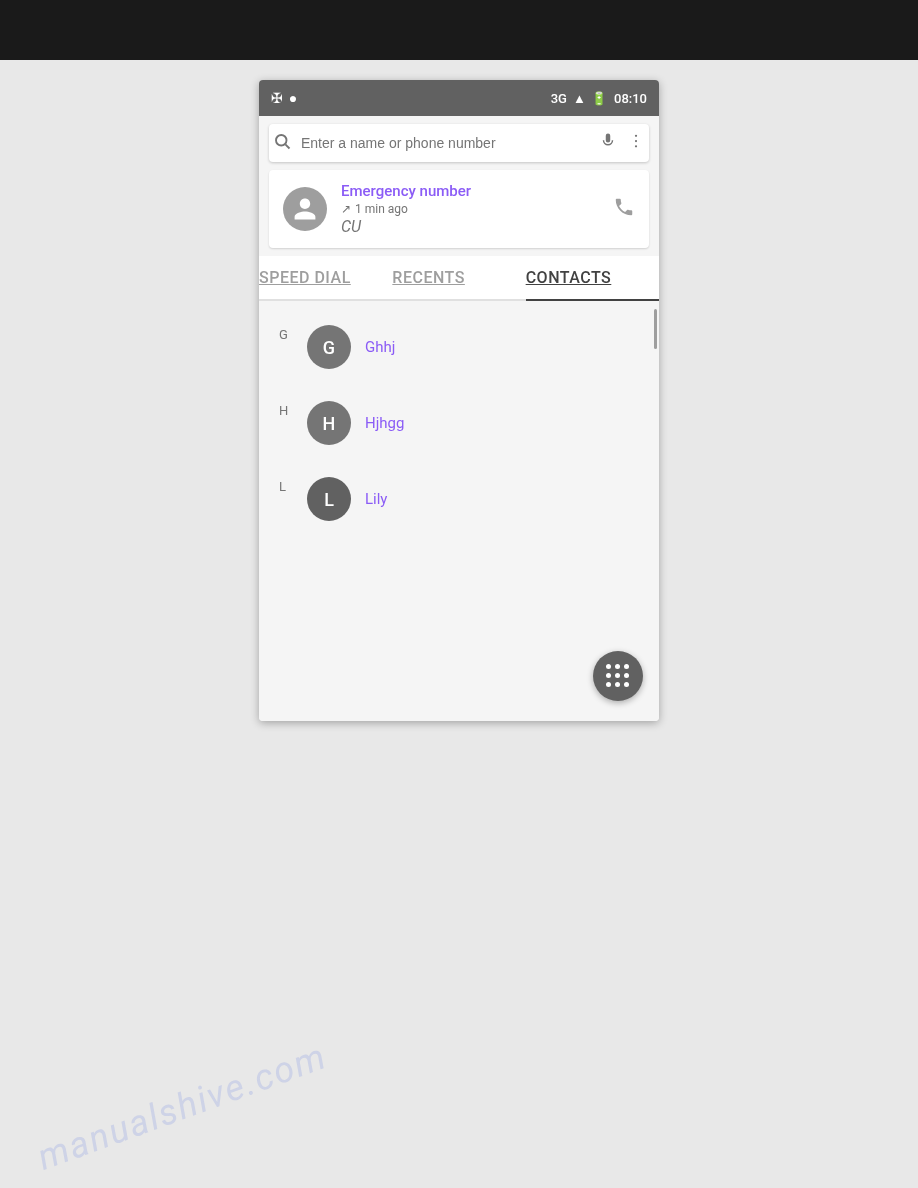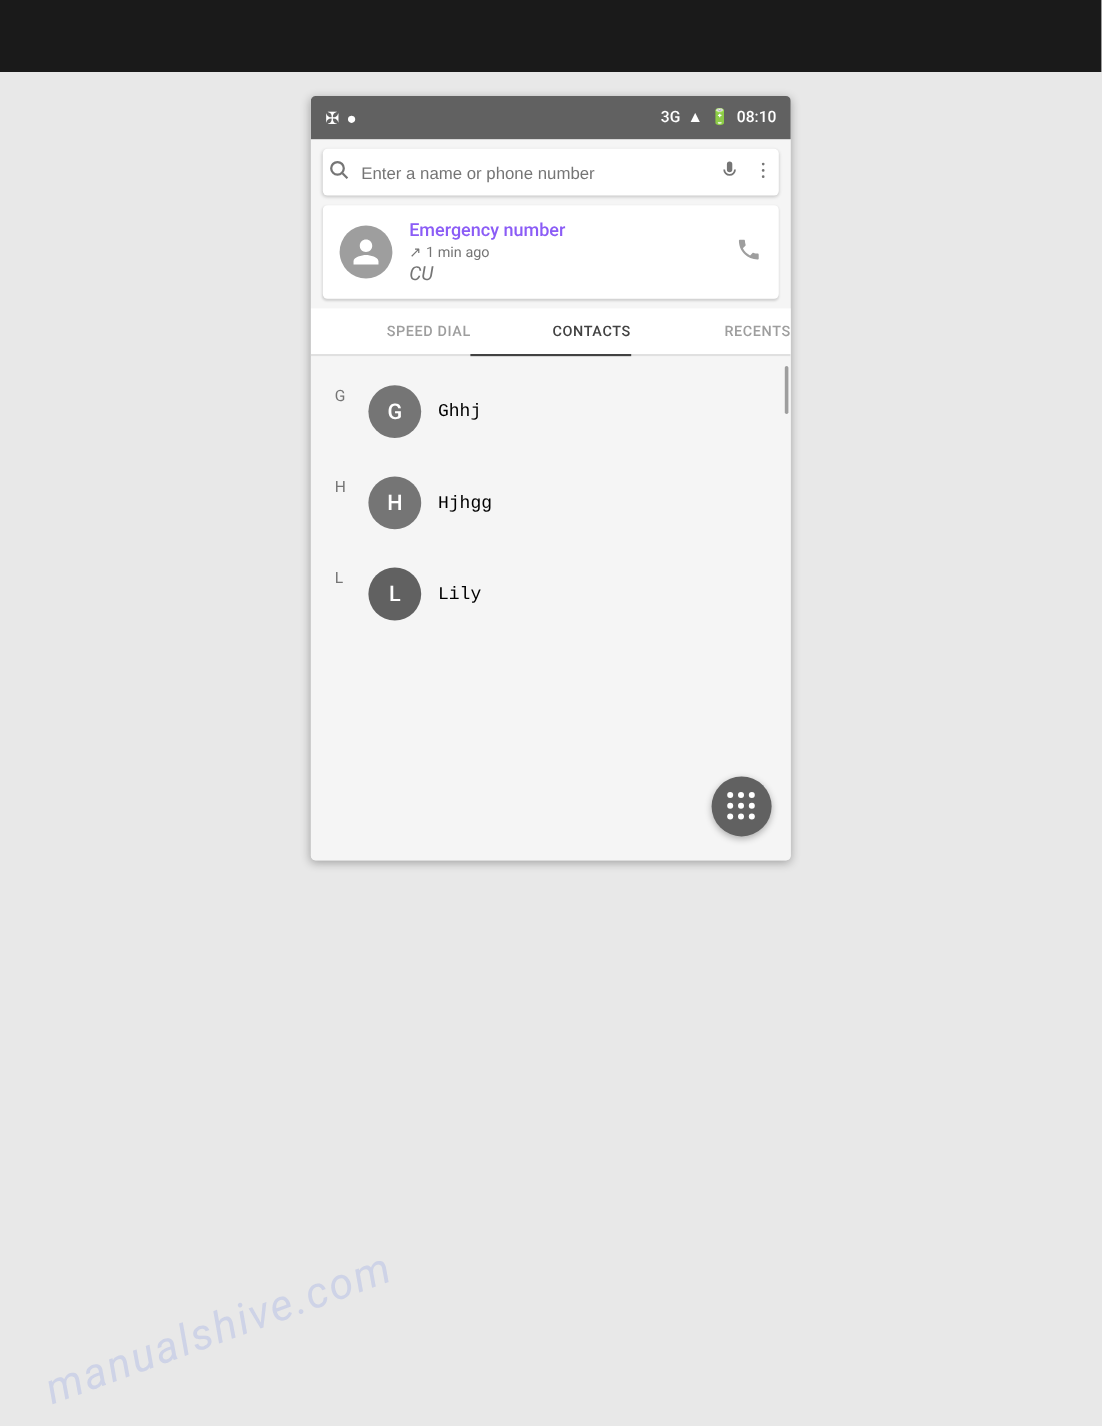--- a/index.html
+++ b/index.html
@@ -159,28 +159,29 @@
 
     
     .tabs {
       background: #fff;
       display: flex;
       border-bottom: 2px solid #e0e0e0;
     }
 
     .tab {
       flex: 1;
-      text-align: right;
+      text-align: left;
       padding: 12px 0;
-      font-size: 12px;
+      font-size: 16px;
       font-weight: 500;
       color: #9e9e9e;
       letter-spacing: 0.5px;
       cursor: pointer;
       position: relative;
+      text-decoration: underline;
     }
 
     .tab.active {
       color: #424242;
     }
 
     .tab.active::after {
       content: '';
       position: absolute;
       bottom: -2px;
@@ -230,22 +231,21 @@
       justify-content: center;
       margin-right: 14px;
       font-size: 18px;
       font-weight: 500;
       color: #fff;
       flex-shrink: 0;
     }
 
     .contact-name {
       font-size: 15px;
-      color: #000000;
-      font-family: Liberation Mono, monospace;
+      color: #8b5cf6;
     }
 
     
     .scrollbar-track {
       position: absolute;
       right: 2px;
       top: 8px;
       width: 3px;
       height: 40px;
       background: #9e9e9e;
@@ -358,25 +358,25 @@
       <svg width="22" height="22" viewBox="0 0 24 24" fill="#9e9e9e">
         <path d="M6.6 10.8c1.4 2.8 3.8 5.1 6.6 6.6l2.2-2.2c.3-.3.7-.4 1-.2 1.1.4 2.3.6 3.6.6.6 0 1 .4 1 1V20c0 .6-.4 1-1 1-9.4 0-17-7.6-17-17 0-.6.4-1 1-1h3.5c.6 0 1 .4 1 1 0 1.3.2 2.5.6 3.6.1.3 0 .7-.2 1L6.6 10.8z"></path>
       </svg>
     </span>
   </div>
 
   <div class="tabs">
     <div class="tab">
       <span>SPEED DIAL</span>
     </div>
+    <div class="tab">
+      <span>RECENTS</span>
+    </div>
     <div class="tab active">
       <span>CONTACTS</span>
-    </div>
-    <div class="tab">
-      <span>RECENTS</span>
     </div>
   </div>
 
   <div class="contacts-list">
 
     <div class="scrollbar-track"></div>
 
     <div class="section-group">
       <div class="section-letter">G</div>
       <div class="contact-item">

